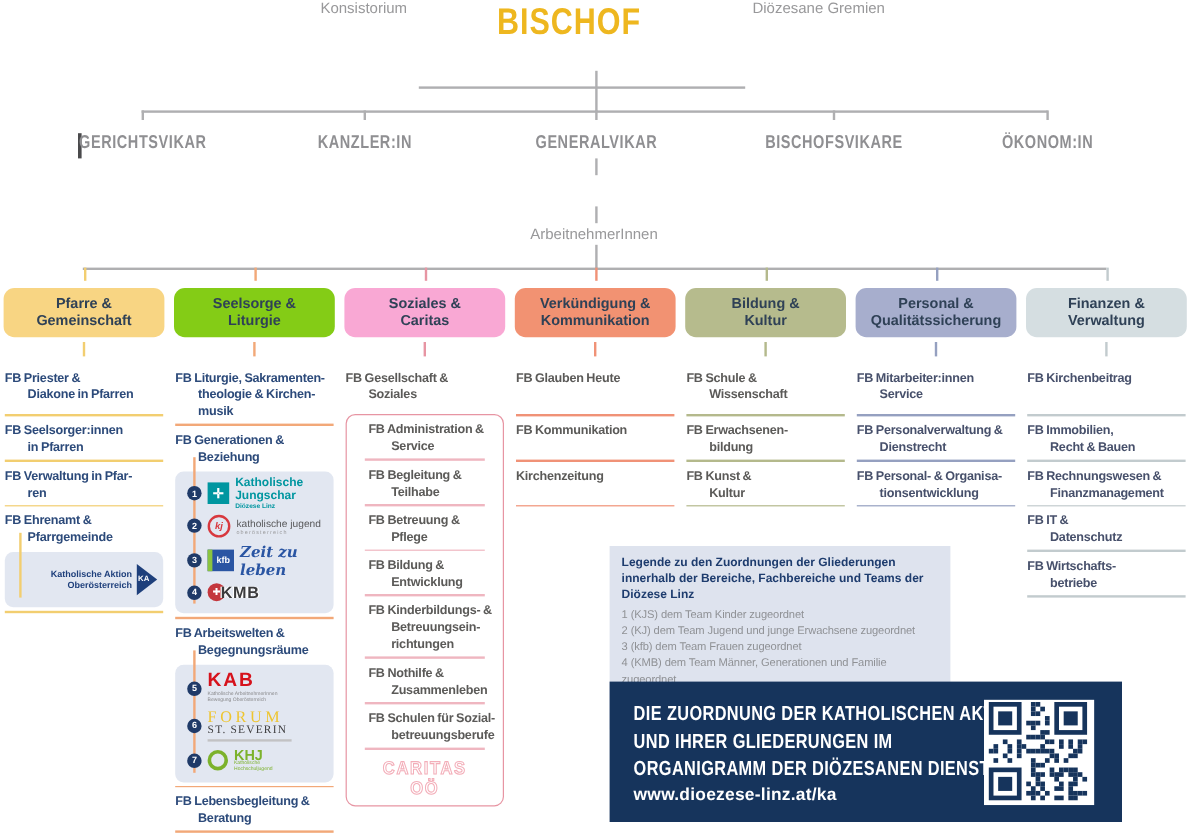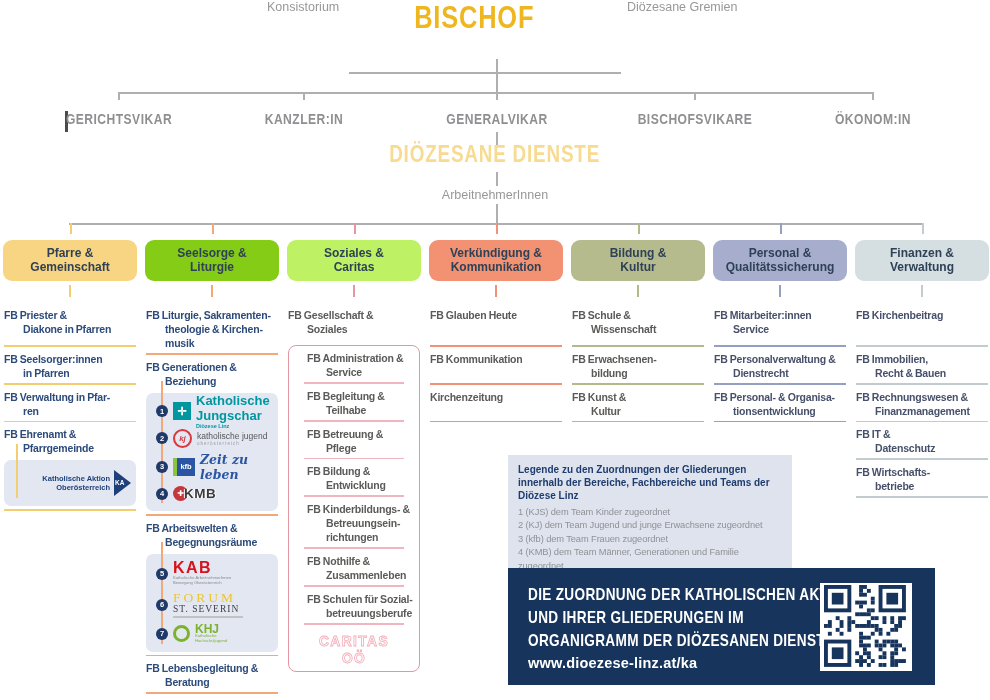--- a/index.html
+++ b/index.html
@@ -90,23 +90,20 @@
   <div class="abs" id="gv-bar"></div>
   <div id="positions">
       <span class="pos" style="left: 119px;">GERICHTSVIKAR</span>
       <span class="pos" style="left: 304px;">KANZLER:IN</span>
       <span class="pos" style="left: 497px;">GENERALVIKAR</span>
       <span class="pos" style="left: 695px;">BISCHOFSVIKARE</span>
       <span class="pos" style="left: 873px;">ÖKONOM:IN</span>
     </div>
 
   <div class="vline" style="left:496px;top:132px;height:14px"></div>
-  <div class="abs" id="dienste">
-    <span class="cond">DIÖZESANE DIENSTE</span>
-  </div>
   <div class="vline" style="left:496px;top:172px;height:14px"></div>
   <div class="abs" id="leitung">ArbeitnehmerInnen</div>
   <div class="vline" style="left:496px;top:204px;height:20px"></div>
   <div class="hline" style="left:69px;top:223px;width:853px"></div>
   <div id="col-ticks">
       <div class="coltick-top" style="left: 70px; background: rgb(242, 206, 112);"></div>
       <div class="coltick-top" style="left: 212px; background: rgb(242, 168, 120);"></div>
       <div class="coltick-top" style="left: 354px; background: rgb(231, 149, 163);"></div>
       <div class="coltick-top" style="left: 496px; background: rgb(240, 146, 119);"></div>
       <div class="coltick-top" style="left: 638px; background: rgb(180, 185, 140);"></div>
@@ -156,21 +153,21 @@
 musik</div>
           <div class="sep" style="background: rgb(242, 168, 120);"></div>
           <div class="fb" style="color: rgb(44, 74, 122);">FB Generationen &amp;
 Beziehung</div>
           <div class="logobox">
             <div class="vline-accent" style="background: rgb(242, 168, 120);"></div>
             <div class="lrow lrow-kjs">
               <span class="numcircle">1</span>
               <div class="sq" style="width: 18px; height: 18px; background: rgb(0, 150, 160); font-size: 11px;">✛</div>
               <div class="lcol">
-                <div style="font-size: 13px; font-weight: 800; color: rgb(0, 150, 160);">Katholische Jungschar</div>
+                <div style="font-size: 10px; font-weight: 800; color: rgb(0, 150, 160);">Katholische Jungschar</div>
                 <div style="font-size: 5.5px; font-weight: 700; color: rgb(0, 150, 160);">Diözese Linz</div>
               </div>
             </div>
             <div class="lrow lrow-kj">
               <span class="numcircle">2</span>
               <div style="flex: 0 0 auto; width: 15px; height: 15px; border: 2px solid rgb(216, 56, 62); border-radius: 50%; display: flex; align-items: center; justify-content: center; font-size: 8px; font-style: italic; font-weight: 800; color: rgb(216, 56, 62);">kj</div>
               <div class="lcol">
                 <div style="font-size: 8.5px; color: rgb(88, 88, 90);">katholische jugend</div>
                 <div style="font-size: 4.5px; letter-spacing: 1px; color: rgb(154, 154, 156);">oberösterreich</div>
               </div>
@@ -215,21 +212,21 @@
               </div>
             </div>
           </div>
           <div class="sep" style="background: rgb(242, 168, 120);"></div>
           <div class="fb" style="color: rgb(44, 74, 122);">FB Lebensbegleitung &amp;
 Beratung</div>
           <div class="sep" style="background: rgb(242, 168, 120);"></div>
         </div>
       </div>
       <div class="col col-soziales" style="left: 287px;">
-        <div class="colhead" style="background: #bef264;">Soziales &amp;
+        <div class="colhead" style="background: #f9a8d4;">Soziales &amp;
 Caritas</div>
         <div class="coltick" style="background: rgb(231, 149, 163);"></div>
         <div class="items">
           <div class="fb" style="color: rgb(91, 90, 88);">FB Gesellschaft &amp;
 Soziales</div>
           <div class="groupbox" style="border-color: rgb(231, 149, 163);">
             <div class="fb" style="color: rgb(91, 90, 88);">FB Administration &amp;
 Service</div>
             <div class="sep" style="background: rgb(239, 182, 192);"></div>
             <div class="fb" style="color: rgb(91, 90, 88);">FB Begleitung &amp;

